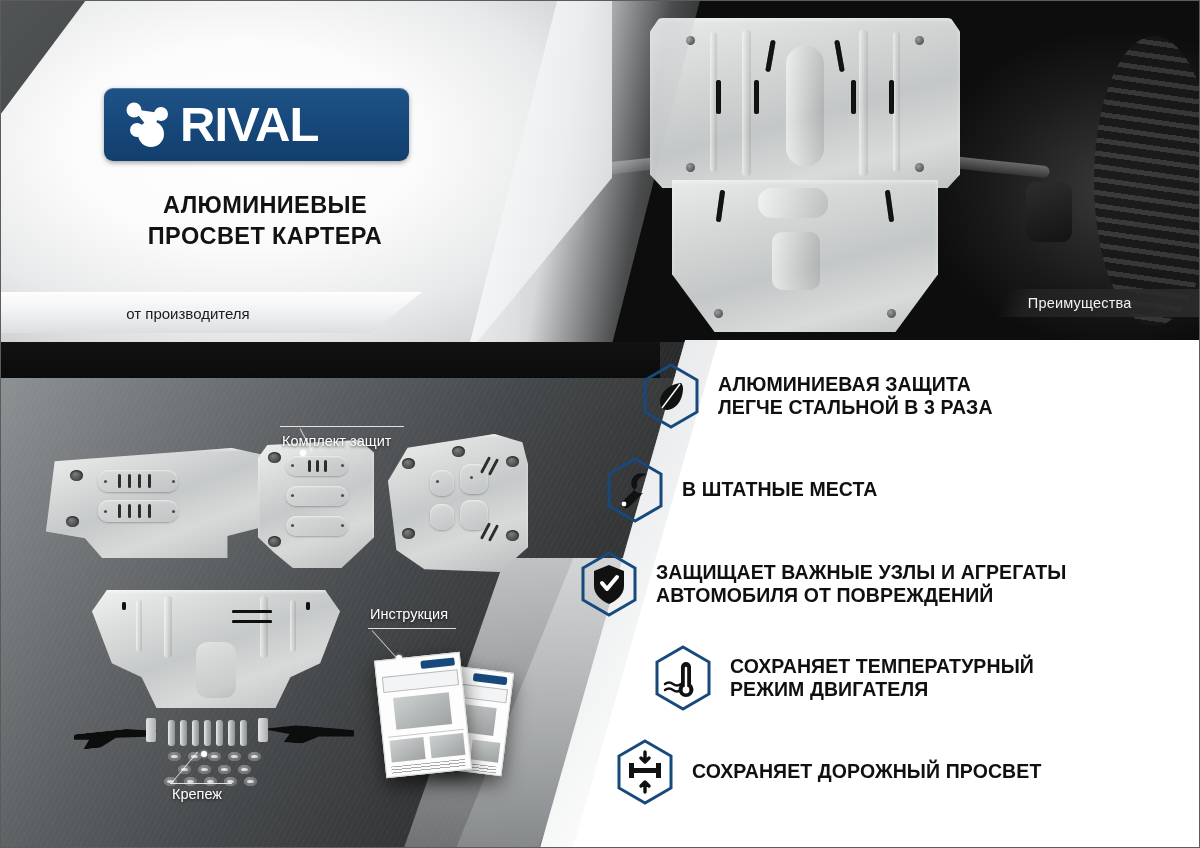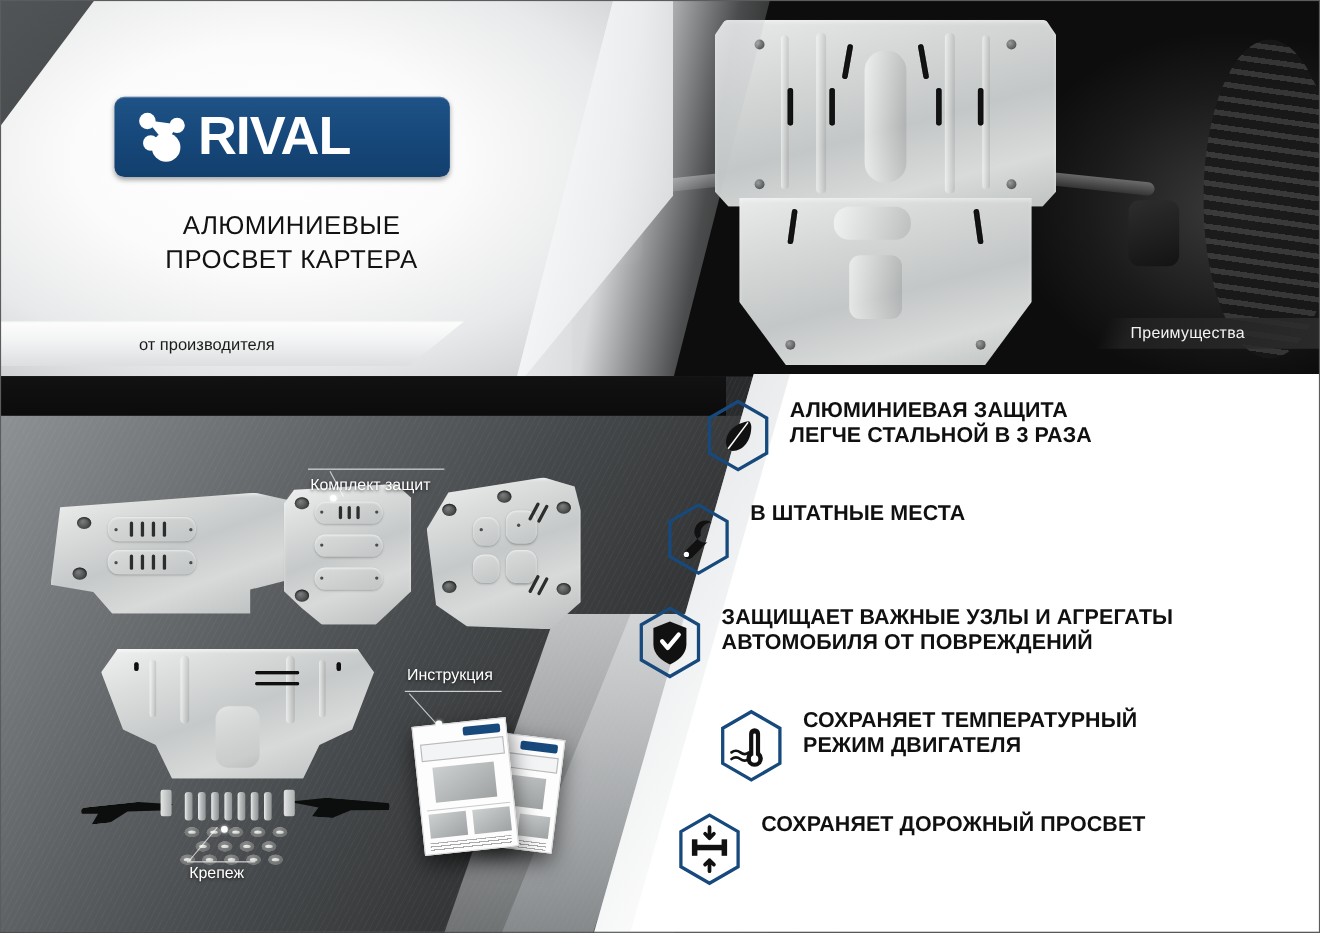--- a/index.html
+++ b/index.html
@@ -117,21 +117,21 @@
     display:flex; align-items:center; padding-left:16px;
   }
   #logo-mark { position:relative; width:58px; height:56px; flex:0 0 58px; }
   #logo-word {
     color:#fff; font-weight:bold; font-size:49px; letter-spacing:-1px;
     line-height:1; margin-left:2px; font-family:"Liberation Sans",sans-serif;
   }
 
   #title-block { left:0; top:190px; width:530px; text-align:center; }
   #title-block .t-line {
-    font-weight:normal; font-size:23.5px; color:#121212; letter-spacing:.4px; line-height:1.32;
+    font-weight:bold; font-size:23.5px; color:#121212; letter-spacing:.4px; line-height:1.32;
   }
 
   #sub-band {
     left:0; top:292px; width:422px; height:41px;
     background:linear-gradient(180deg,#fdfdfd 0%,#f1f2f3 45%,#dcdee0 100%);
     clip-path:polygon(0 0, 100% 0, 88% 100%, 0 100%);
     border-top:1px solid #fff;
     display:flex; align-items:center;
   }
   #sub-band span { width:376px; text-align:center; font-size:15px; color:#1b1b1b; }
@@ -214,21 +214,21 @@
     left:540px; top:340px; width:660px; height:508px;
     background:#ffffff;
     clip-path:polygon(22% 0, 100% 0, 100% 100%, 0 100%);
   }
   #adv-panel-edge {
     left:540px; top:340px; width:660px; height:508px;
     background:linear-gradient(120deg,rgba(215,218,220,.9),rgba(255,255,255,0) 40%);
     clip-path:polygon(22% 0, 27% 0, 5% 100%, 0 100%);
   }
   #adv-list { left:640px; top:362px; width:560px; }
-  .adv-item { display:flex; margin-bottom:26px; }
+  .adv-item { display:flex; align-items:center; margin-bottom:26px; }
   .adv-ico { flex:0 0 62px; width:62px; height:68px; position:relative; margin-right:16px; }
   .hexo { position:absolute; inset:0; }
   .adv-txt { font-weight:bold; font-size:19.5px; line-height:1.2; color:#101010; letter-spacing:.1px; }
   .adv-txt .l2 { display:block; }
 
   
   #frame { inset:0; border:1px solid #5a5c5e; pointer-events:none; }
 </style>
 </head>
 <body>

